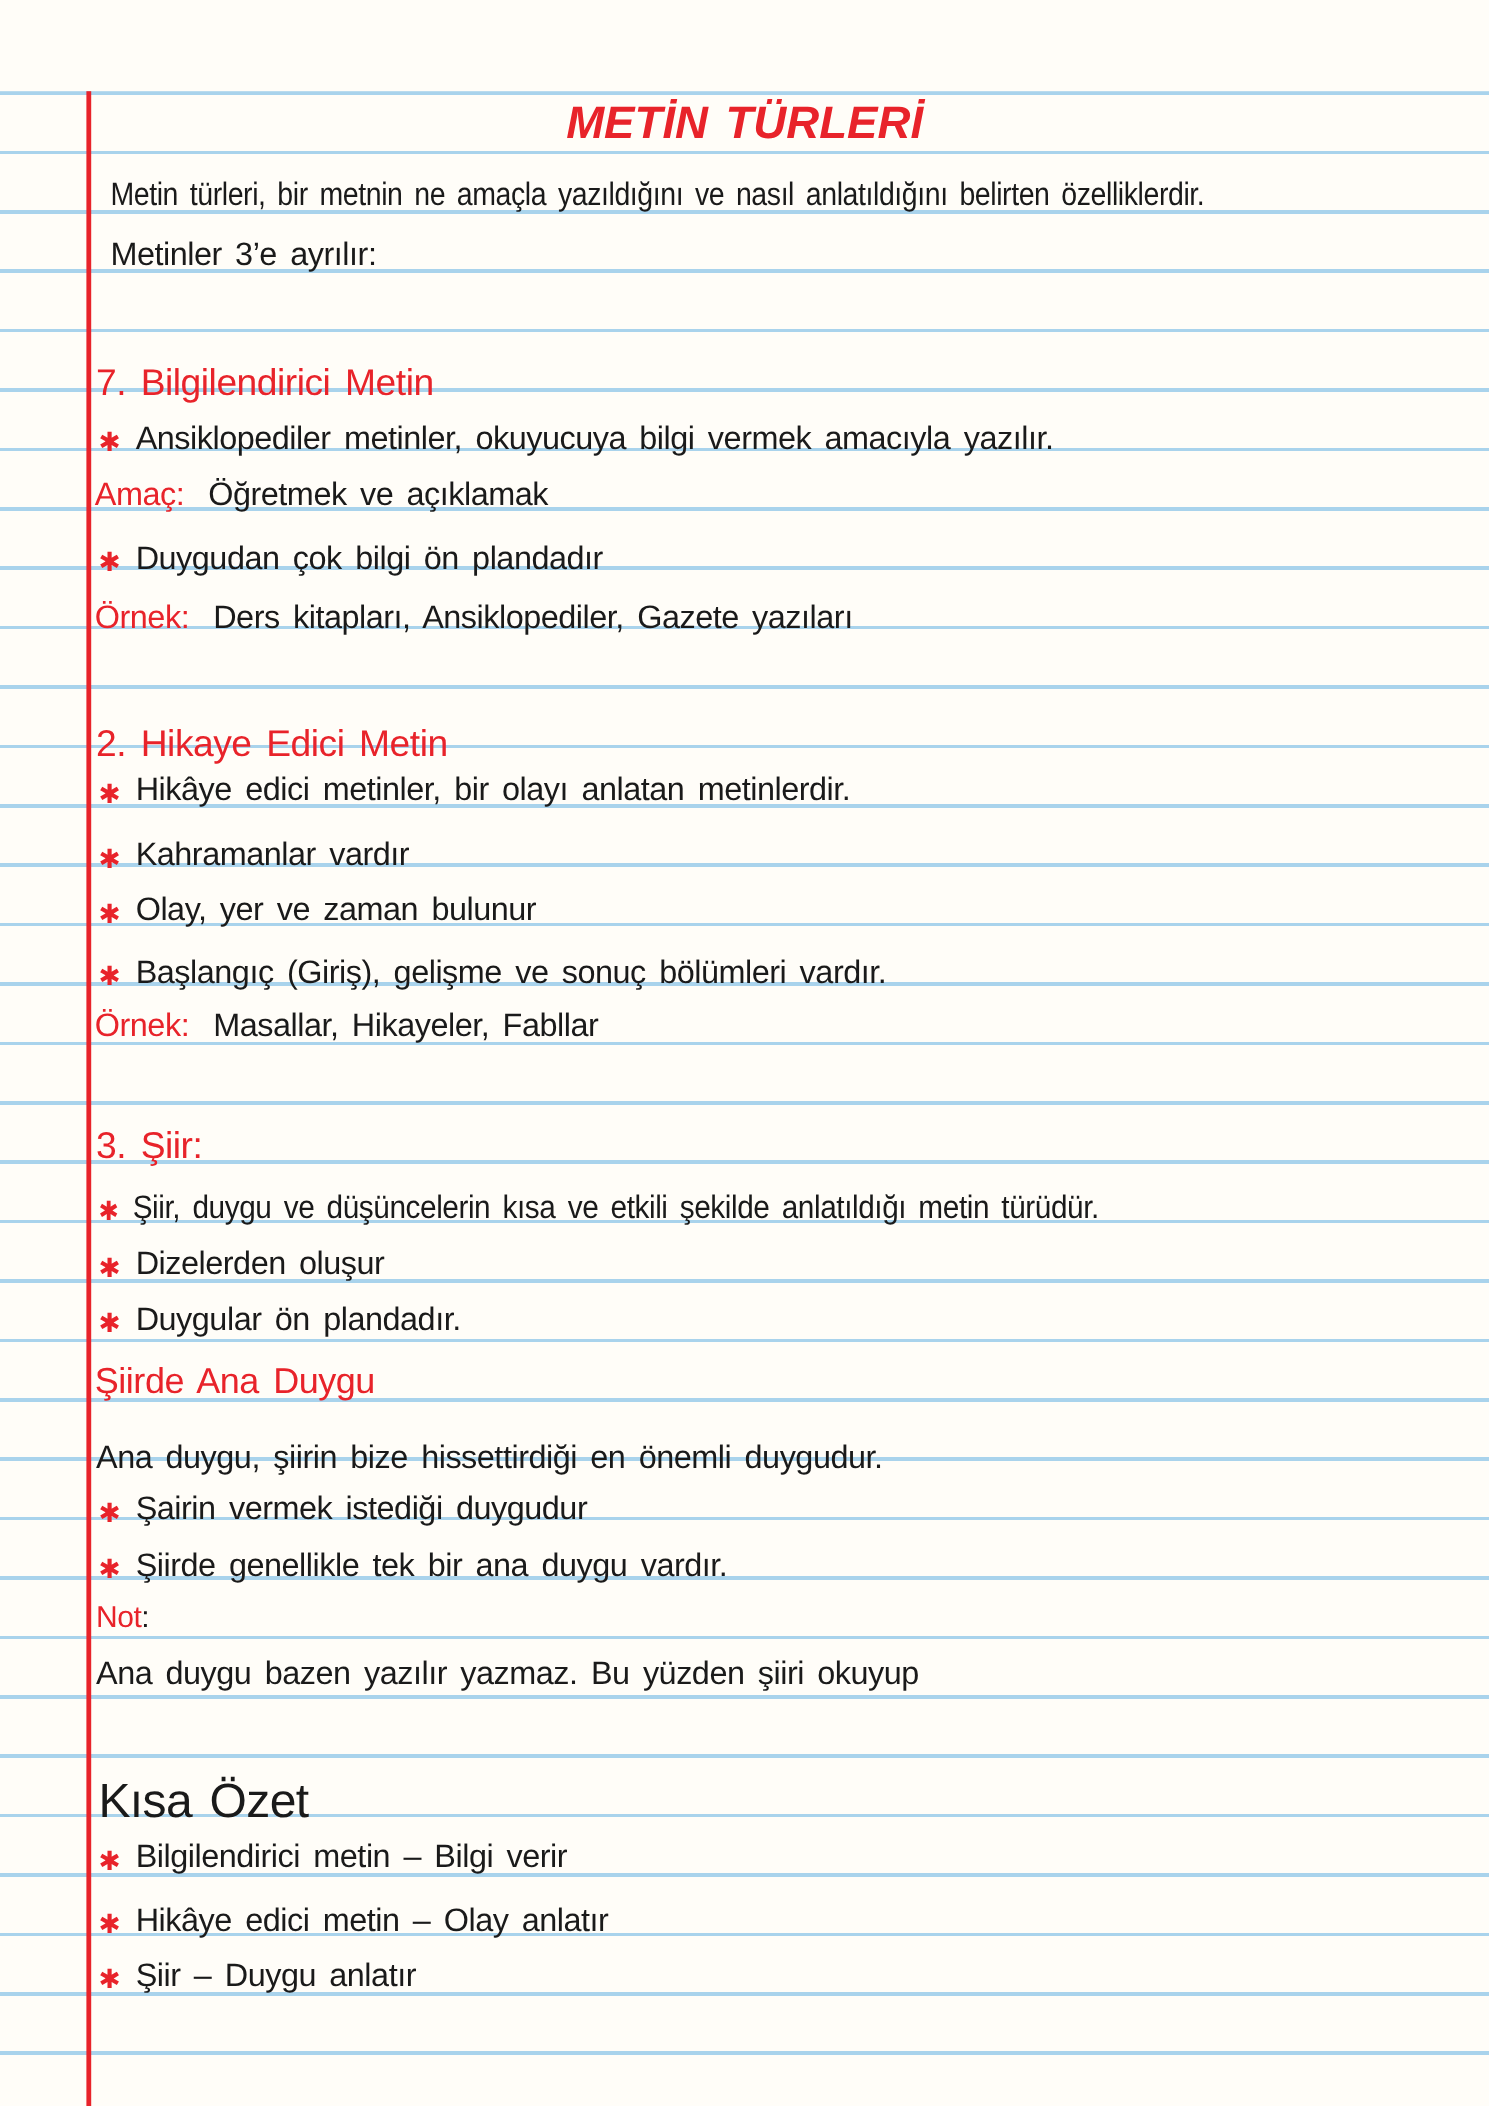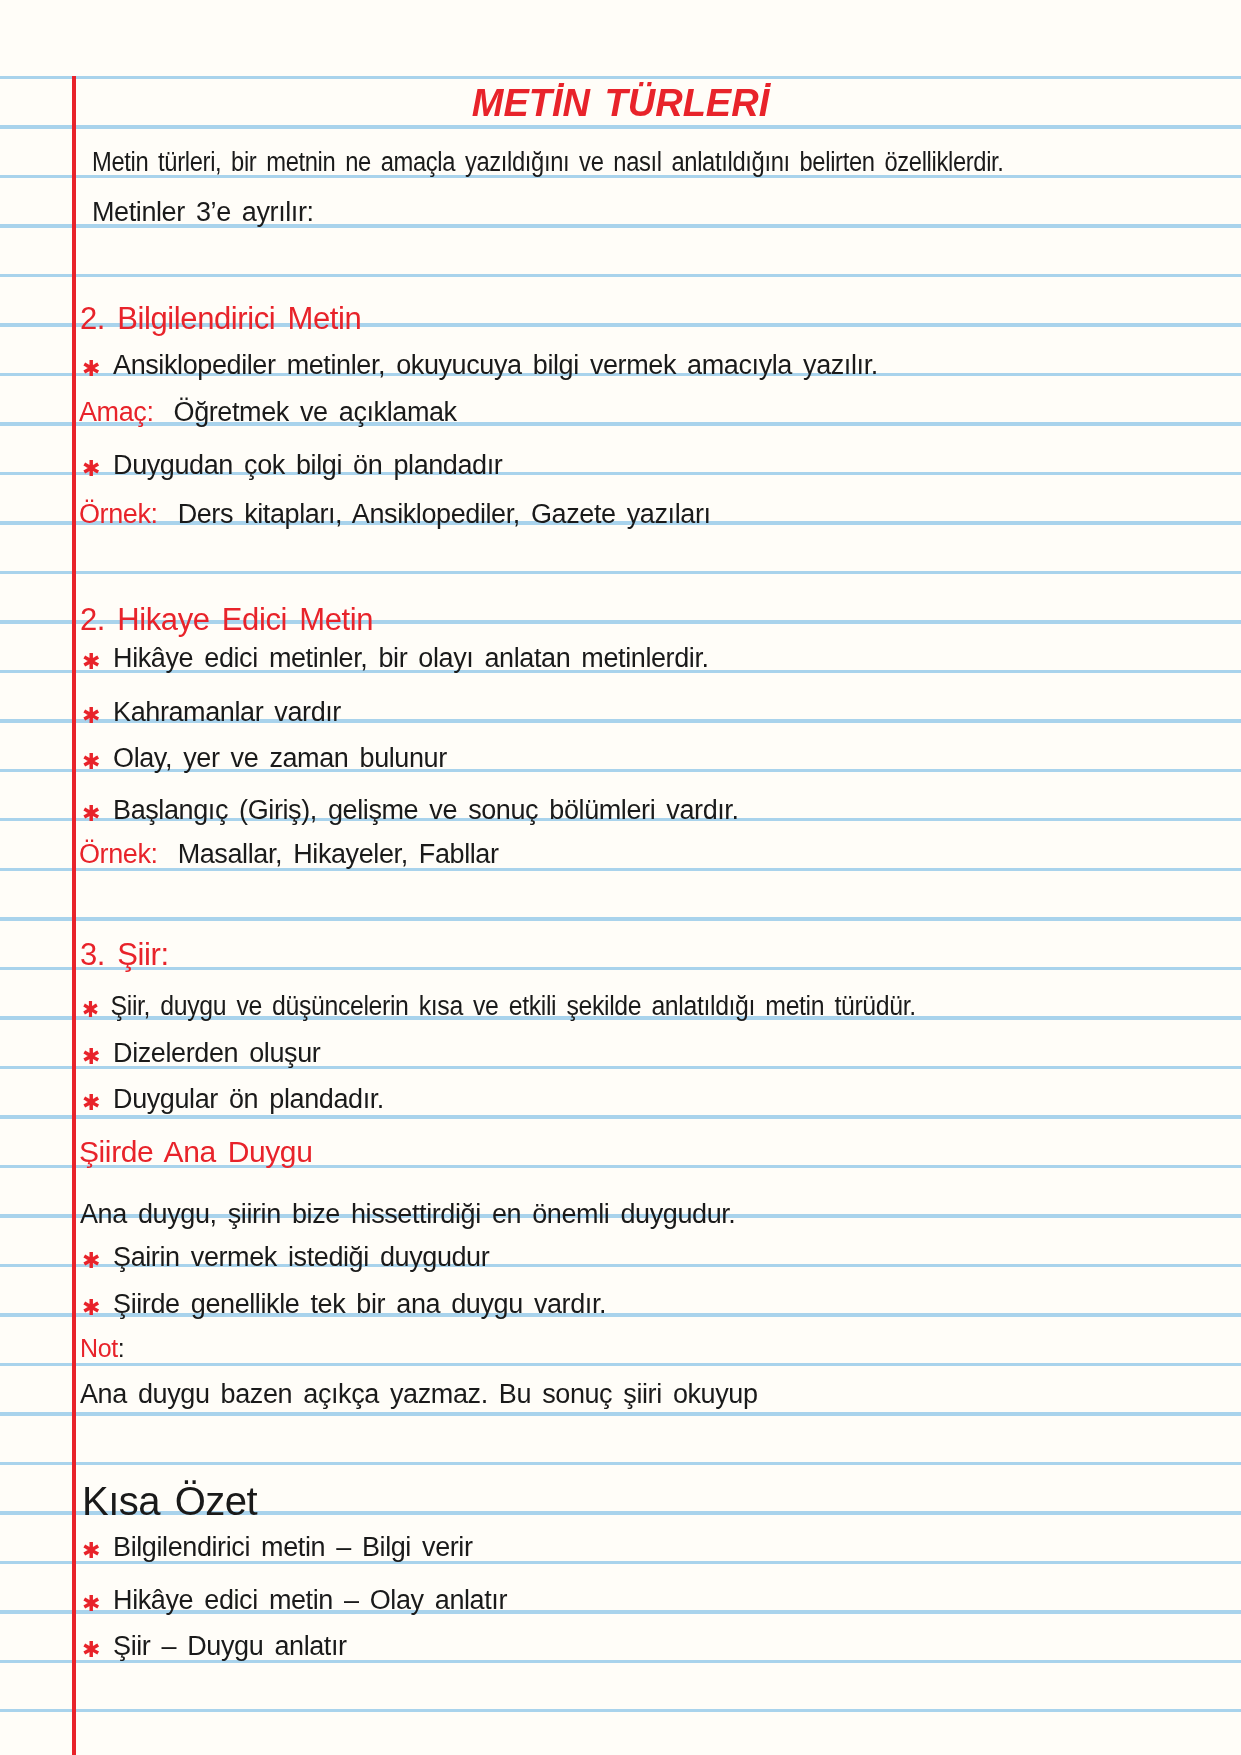--- a/index.html
+++ b/index.html
@@ -69,21 +69,21 @@
 
 <div class="page">
   <div class="lines"></div>
   <div class="margin-line"></div>
 
   <div class="r title" style="top:84px">METİN TÜRLERİ</div>
 
   <div class="r fit88" style="top:149px;left:92px">Metin türleri, bir metnin ne amaçla yazıldığını ve nasıl anlatıldığını belirten özelliklerdir.</div>
   <div class="r" style="top:199px;left:92px">Metinler 3’e ayrılır:</div>
 
-  <div class="r h" style="top:303px;left:80px">2. Bilgilendirici Metin</div>
+  <div class="r h" style="top:303px;left:80px">7. Bilgilendirici Metin</div>
 
   <div class="r" style="top:352px;left:82px">
     <span class="ast">✱</span><span>Ansiklopediler metinler, okuyucuya bilgi vermek amacıyla yazılır.</span>
   </div>
 
   <div class="r" style="top:399px;left:79px">
     <span class="lbl">Amaç:</span><span>Öğretmek ve açıklamak</span>
   </div>
 
   <div class="r" style="top:501px;left:79px">
@@ -133,21 +133,21 @@
     <span class="ast">✱</span><span>Şairin vermek istediği duygudur</span>
   </div>
   <div class="r" style="top:1291px;left:82px">
     <span class="ast">✱</span><span>Şiirde genellikle tek bir ana duygu vardır.</span>
   </div>
 
   <div class="r" style="top:1336px;left:80px;font-size:25px">
     <span class="red">Not</span><span>:</span>
   </div>
 
-  <div class="r" style="top:1381px;left:80px">Ana duygu bazen açıkça yazmaz. Bu sonuç şiiri okuyup</div>
+  <div class="r" style="top:1381px;left:80px">Ana duygu bazen yazılır yazmaz. Bu yüzden şiiri okuyup</div>
 
 
   <div class="r bold" style="top:1481px;left:82px">Kısa Özet</div>
 
   <div class="r" style="top:1534px;left:82px">
     <span class="ast">✱</span><span>Bilgilendirici metin – Bilgi verir</span>
   </div>
   <div class="r" style="top:1587px;left:82px">
     <span class="ast">✱</span><span>Hikâye edici metin – Olay anlatır</span>
   </div>

